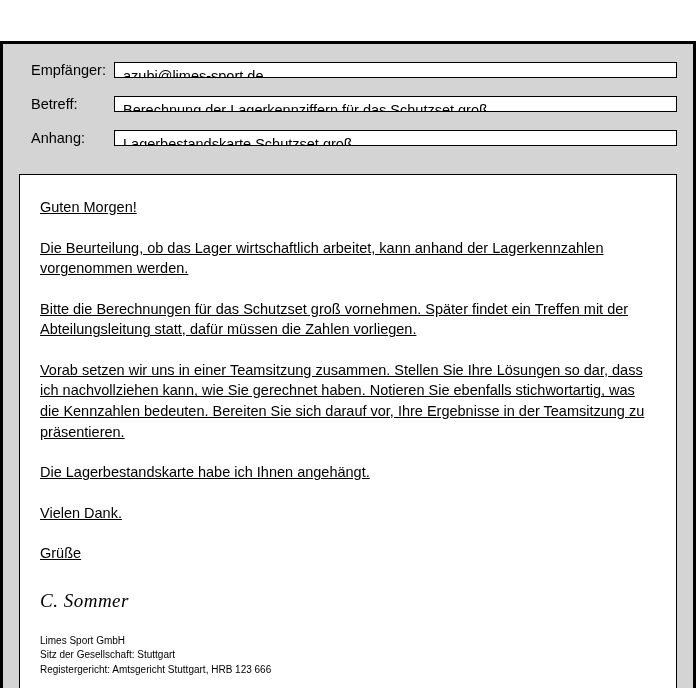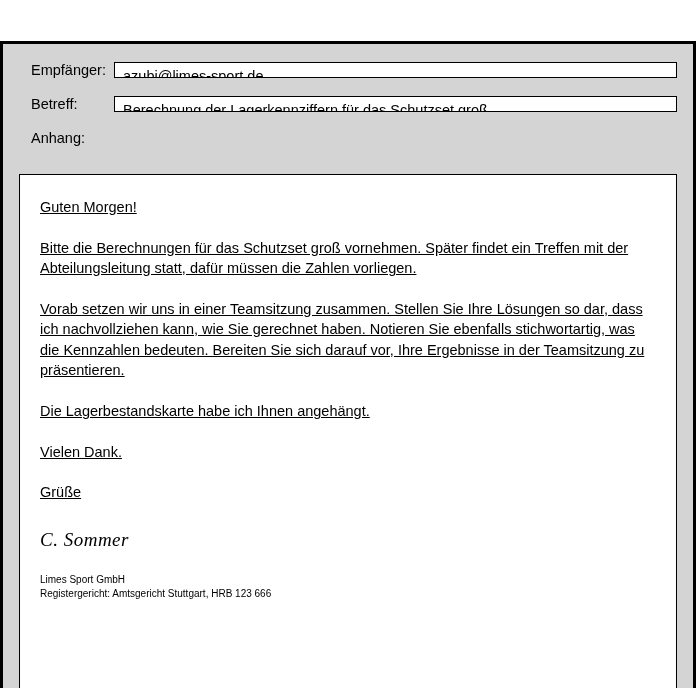--- a/index.html
+++ b/index.html
@@ -93,33 +93,36 @@
       <div class="field-input">azubi@limes-sport.de</div>
     </div>
 
     <div class="field-row">
       <div class="field-label">Betreff:</div>
       <div class="field-input">Berechnung der Lagerkennziffern für das Schutzset groß</div>
     </div>
 
     <div class="field-row">
       <div class="field-label">Anhang:</div>
+      <div class="field-input">Lagerbestandskarte Schutzset groß</div>
     </div>
 
   </div>
 
   <div class="body-box">
 
     <p class="para">Guten Morgen!</p>
+    <p class="para">Die Beurteilung, ob das Lager wirtschaftlich arbeitet, kann anhand der Lagerkennzahlen vorgenommen werden.</p>
     <p class="para">Bitte die Berechnungen für das Schutzset groß vornehmen. Später findet ein Treffen mit der Abteilungsleitung statt, dafür müssen die Zahlen vorliegen.</p>
     <p class="para">Vorab setzen wir uns in einer Teamsitzung zusammen. Stellen Sie Ihre Lösungen so dar, dass ich nachvollziehen kann, wie Sie gerechnet haben. Notieren Sie ebenfalls stichwortartig, was die Kennzahlen bedeuten. Bereiten Sie sich darauf vor, Ihre Ergebnisse in der Teamsitzung zu präsentieren.</p>
     <p class="para">Die Lagerbestandskarte habe ich Ihnen angehängt.</p>
     <p class="para">Vielen Dank.</p>
     <p class="para">Grüße</p>
 
     <div class="signature">C. Sommer</div>
 
     <div class="footer-line">Limes Sport GmbH</div>
+    <div class="footer-line">Sitz der Gesellschaft: Stuttgart</div>
     <div class="footer-line">Registergericht: Amtsgericht Stuttgart, HRB 123 666</div>
 
   </div>
 
 </div>
 
 </body></html>

